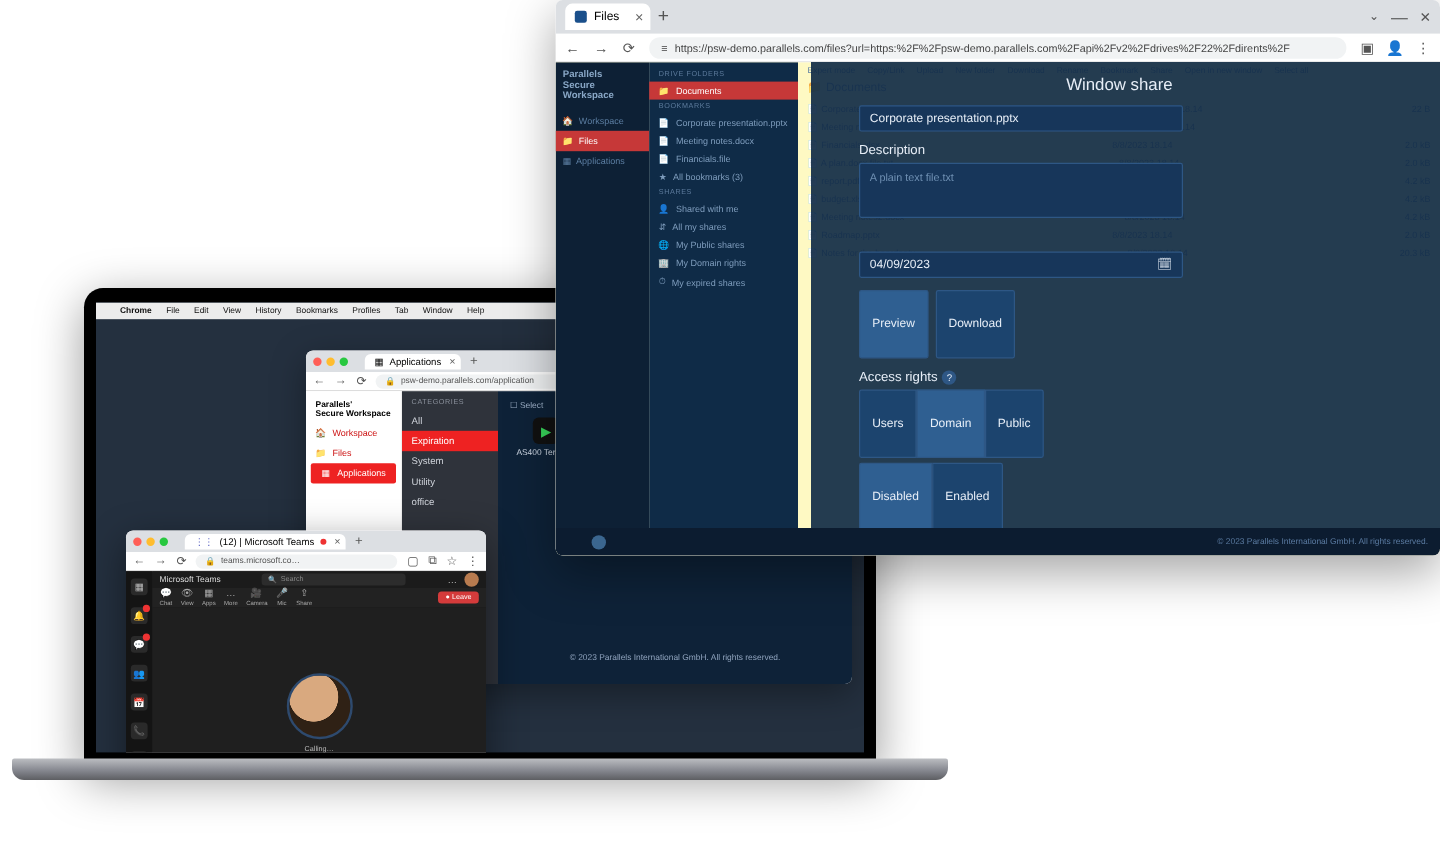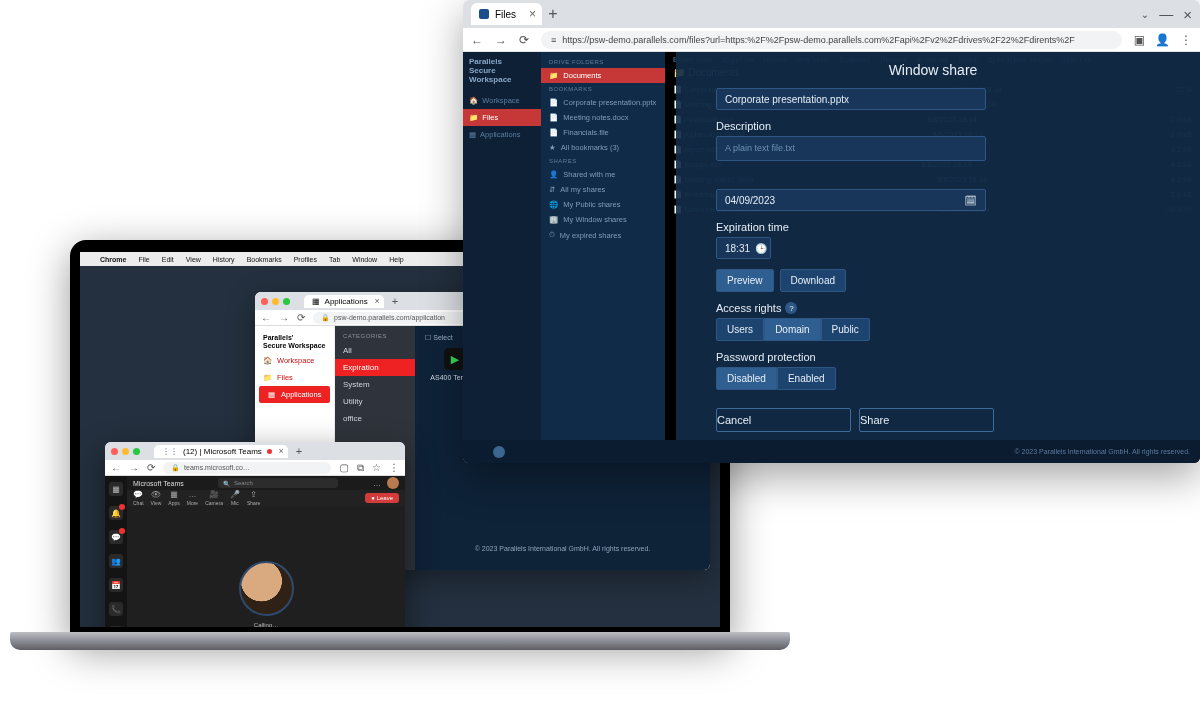--- a/index.html
+++ b/index.html
@@ -70,21 +70,21 @@
   .ftab{background:#fff;border-radius:6px 6px 0 0;height:22px;display:flex;align-items:center;gap:6px;padding:0 26px 0 8px;font-size:10px;position:relative}
   .ftab .x{position:absolute;right:6px;color:#666;font-size:12px}
   .ftab .fav{width:10px;height:10px;border-radius:2px;background:#1a4f8b;display:inline-block}
   .files-plus{font-size:16px;color:#555;margin-left:6px}
   .files-win .winctl{margin-left:auto;display:flex;gap:10px;align-items:center;color:#555}
   .files-addr{height:24px;display:flex;align-items:center;padding:0 8px;gap:12px;border-bottom:1px solid #e4e4e4}
   .files-addr .nico{color:#555;font-size:12px}
   .furl{flex:1;background:#f1f3f4;border-radius:12px;height:18px;display:flex;align-items:center;padding:0 10px;font-size:9px;color:#444;gap:6px}
   .files-addr .ricons{display:flex;gap:10px;color:#555;font-size:12px;align-items:center}
 
-  .files-body{position:relative;height:calc(100% - 52px);background:#000000}
+  .files-body{position:relative;height:calc(100% - 52px);background:#fef9c3}
   
   .files-dim{position:absolute;inset:0;padding:0;color:#5c7ea2;font-size:8px}
   .fd-sidebar{position:absolute;left:0;top:0;bottom:23px;width:78px;background:#0d2035;padding:6px 0}
   .fd-brand{font-size:8px;line-height:1.1;color:#89a7c6;padding:0 6px 8px;font-weight:600}
   .fd-sec{display:flex;align-items:center;gap:4px;padding:4px 6px;font-size:7.5px}
   .fd-sec.active{background:#c63838;color:#fff}
   .fd-cats{position:absolute;left:78px;top:0;bottom:23px;width:124px;background:#0f2b47;padding:4px 0}
   .fd-label{font-size:6px;letter-spacing:.5px;color:#5d7b9c;padding:3px 8px}
   .fd-item{padding:3px 8px;font-size:7.5px;color:#7e9cbc;display:flex;gap:5px;align-items:center}
   .fd-item.active{background:#c63838;color:#fff}
@@ -96,25 +96,25 @@
   .fd-footer .usr{position:absolute;left:30px;display:flex;align-items:center;gap:4px}
   .fd-footer .uav{width:12px;height:12px;border-radius:50%;background:#3b668f}
 
   
   .modal{position:absolute;left:213px;right:0;top:0;bottom:23px;background:rgba(17,43,70,.92);padding:10px 30px 10px 20px;color:#e7eef7;overflow:auto}
   .modal h2{font-size:14px;font-weight:400;text-align:center;margin-bottom:10px}
   .mfield{margin:10px 0 0 20px}
   .mlabel{font-size:11px;margin-bottom:4px;display:flex;align-items:center;gap:4px}
   .minput{width:270px;height:22px;background:#17365a;border:1px solid #2e5785;color:#e7eef7;font-size:10px;padding:0 8px;border-radius:2px;display:flex;align-items:center}
   .minput.wide{width:270px}
-  .mtext{width:270px;height:25px;background:#17365a;border:1px solid #2e5785;border-radius:2px;color:#6f90b3;font-size:9px;padding:6px 8px}
+  .mtext{width:270px;height:46px;background:#17365a;border:1px solid #2e5785;border-radius:2px;color:#6f90b3;font-size:9px;padding:6px 8px}
   .minput.date{justify-content:space-between}
   .minput.time{width:55px;display:inline-flex;gap:5px}
   .btnrow{display:flex;gap:6px;margin-left:20px;margin-top:10px}
-  .mbtn{background:#1c446e;border:1px solid #2e5785;color:#e7eef7;font-size:10px;padding:5px 10px;border-radius:2px;cursor:pointer}
+  .mbtn{background:#1c446e;border:1px solid #2e5785;color:#e7eef7;font-size:10px;padding:22px 10px;border-radius:2px;cursor:pointer}
   .mbtn.sel{background:#2f5f91}
   .seg{display:flex;margin-left:20px;margin-top:4px}
   .seg .mbtn{border-radius:0}
   .seg .mbtn:first-child{border-radius:2px 0 0 2px}
   .seg .mbtn:last-child{border-radius:0 2px 2px 0}
   .help{width:12px;height:12px;border-radius:50%;background:#2e5785;font-size:8px;display:inline-flex;align-items:center;justify-content:center}
   .actionrow{display:flex;gap:8px;margin:18px 0 0 20px}
   .bigbtn{flex:1;max-width:135px;border:1px solid #3c6a9b;padding:5px 0;font-size:11px;border-radius:2px;cursor:pointer;background:transparent}
 </style>
 </head>
@@ -366,21 +366,21 @@
         <div class="fd-item active">📁 <span>Documents</span></div>
         <div class="fd-label">BOOKMARKS</div>
         <div class="fd-item">📄 <span>Corporate presentation.pptx</span></div>
         <div class="fd-item">📄 <span>Meeting notes.docx</span></div>
         <div class="fd-item">📄 <span>Financials.file</span></div>
         <div class="fd-item">★ <span>All bookmarks (3)</span></div>
         <div class="fd-label">SHARES</div>
         <div class="fd-item">👤 <span>Shared with me</span></div>
         <div class="fd-item">⇵ <span>All my shares</span></div>
         <div class="fd-item">🌐 <span>My Public shares</span></div>
-        <div class="fd-item">🏢 <span>My Window shares</span></div>
+        <div class="fd-item">🏢 <span>My Domain rights</span></div>
         <div class="fd-item">⏱ <span>My expired shares</span></div>
       </div>
       <div class="fd-main">
         <div class="fd-toolbar">
           <span>Expert mode</span>
           <span>Copy/Link</span>
           <span>Upload</span>
           <span>New folder</span>
           <span>Download</span>
           <span>Rename</span>
@@ -460,48 +460,38 @@
         <div class="mtext"><span>A plain text file.txt</span></div>
       </div>
 
       <div class="mfield" style="margin-top:28px">
         <div class="minput date" style="width:270px">
           <span>04/09/2023</span>
           <span>🗓</span>
         </div>
       </div>
 
-      <div class="mfield">
-        <div class="mlabel">Expiration time</div>
-        <div class="minput time">
-          <span>18:31</span>
-          <span>🕒</span>
-        </div>
-      </div>
 
       <div class="btnrow">
         <div class="mbtn sel">Preview</div>
         <div class="mbtn">Download</div>
       </div>
 
       <div class="mfield" style="margin-top:10px">
         <div class="mlabel">
             <span>Access rights</span>
             <span class="help">?</span>
           </div>
       </div>
       <div class="seg">
         <div class="mbtn">Users</div>
         <div class="mbtn sel">Domain</div>
         <div class="mbtn">Public</div>
       </div>
 
-      <div class="mfield" style="margin-top:10px">
-        <div class="mlabel">Password protection</div>
-      </div>
       <div class="seg">
         <div class="mbtn sel">Disabled</div>
         <div class="mbtn">Enabled</div>
       </div>
 
       <div class="actionrow">
         <div class="bigbtn">Cancel</div>
         <div class="bigbtn">Share</div>
       </div>
     </div>

